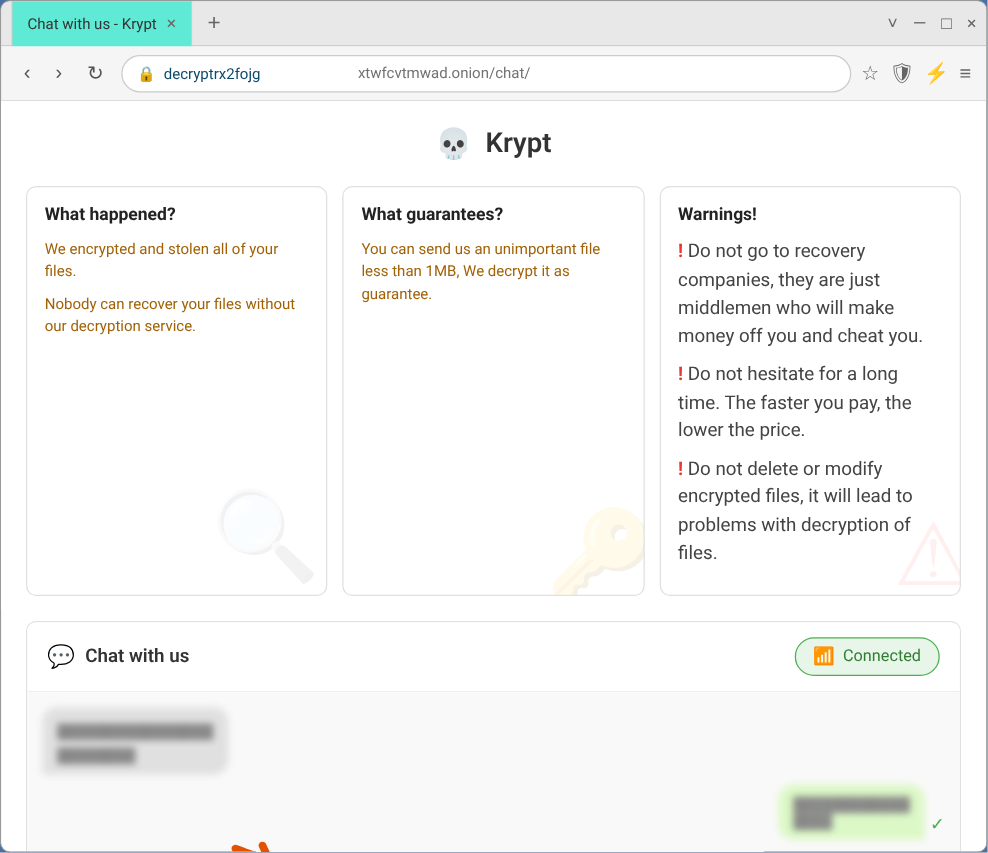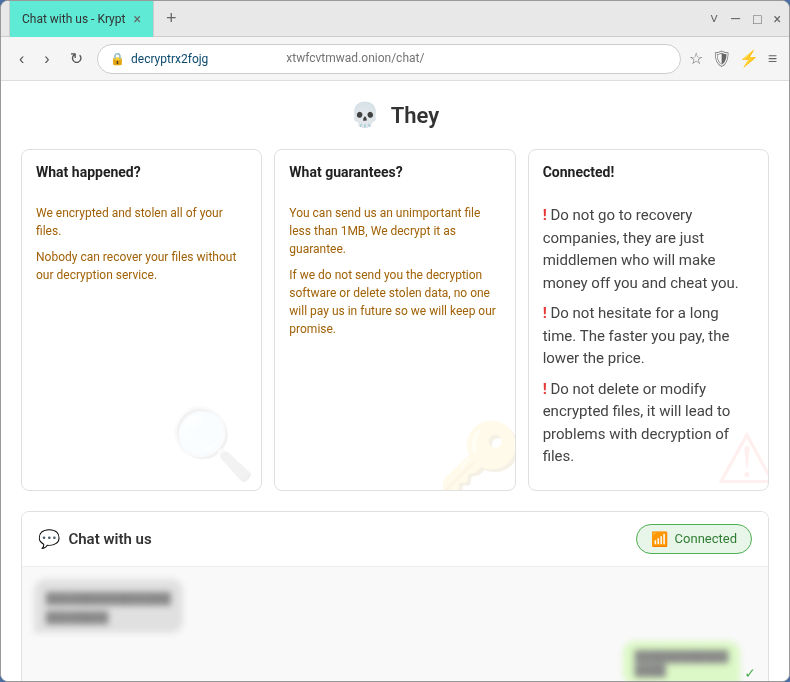--- a/index.html
+++ b/index.html
@@ -172,21 +172,21 @@
     }
 
     .card-watermark-1 { color: #888; right: 5px; bottom: 5px; font-size: 70px; }
     .card-watermark-2 { color: #4caf50; }
     .card-watermark-3 { color: #f44336; }
 
     .card h3 {
       font-size: 14px;
       font-weight: 700;
       color: #222;
-      margin-bottom: 24px;
+      margin-bottom: 10px;
     }
 
     .card p {
       font-size: 12px;
       color: #a16207;
       line-height: 1.5;
       margin-bottom: 8px;
     }
 
     .warning-item {
@@ -357,41 +357,40 @@
       <span>🛡</span>
       <span>⚡</span>
       <span>≡</span>
     </div>
   </div>
 
   <div class="page-content">
 
     <div class="page-header">
       <span class="skull-icon">💀</span>
-      <span>They</span>
+      <span>Krypt</span>
     </div>
 
     <div class="cards-row">
 
       <div class="card">
         <h3>What happened?</h3>
         <p>We encrypted and stolen all of your files.</p>
         <p>Nobody can recover your files without our decryption service.</p>
         <div class="card-watermark card-watermark-1">🔍</div>
       </div>
 
       <div class="card">
         <h3>What guarantees?</h3>
         <p>You can send us an unimportant file less than 1MB, We decrypt it as guarantee.</p>
-        <p>If we do not send you the decryption software or delete stolen data, no one will pay us in future so we will keep our promise.</p>
         <div class="card-watermark card-watermark-2" style="font-size:70px; opacity:0.1; color:#4caf50">🔑</div>
       </div>
 
       <div class="card">
-        <h3>Connected!</h3>
+        <h3>Warnings!</h3>
         <div class="warning-item">Do not go to recovery companies, they are just middlemen who will make money off you and cheat you.</div>
         <div class="warning-item">Do not hesitate for a long time. The faster you pay, the lower the price.</div>
         <div class="warning-item">Do not delete or modify encrypted files, it will lead to problems with decryption of files.</div>
         <div class="card-watermark card-watermark-3" style="font-size:70px; opacity:0.08; color:#f44336">⚠</div>
       </div>
 
     </div>
 
     <div class="chat-section">
 

